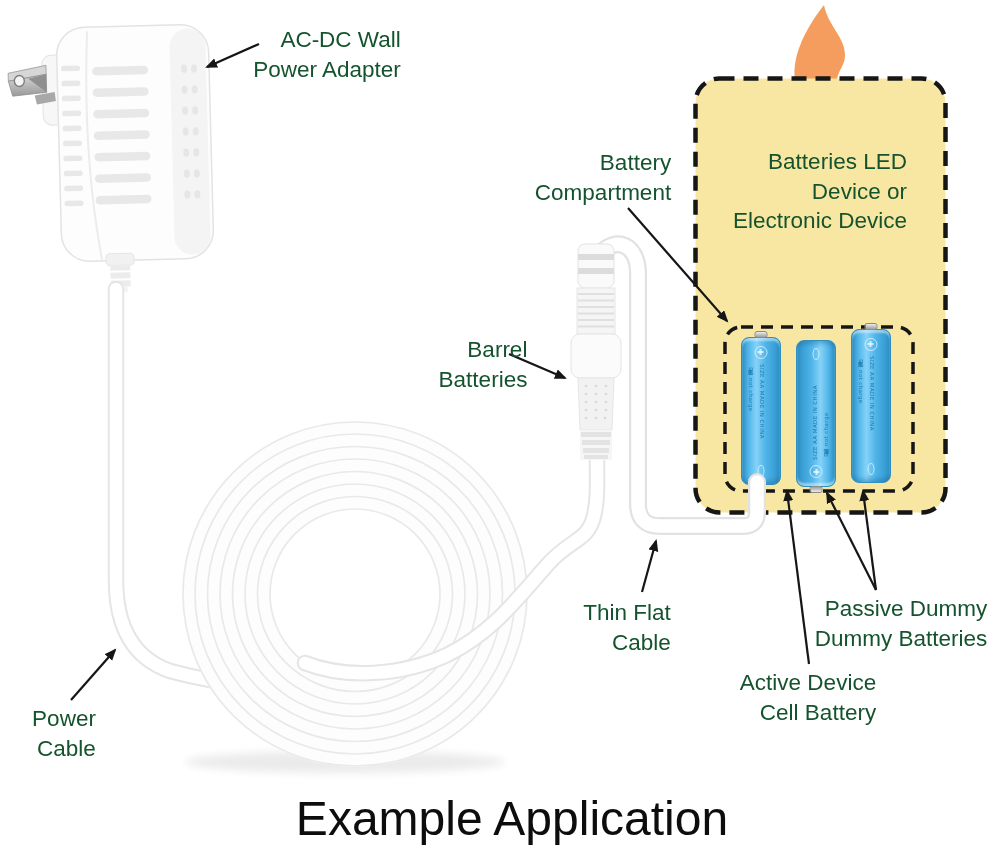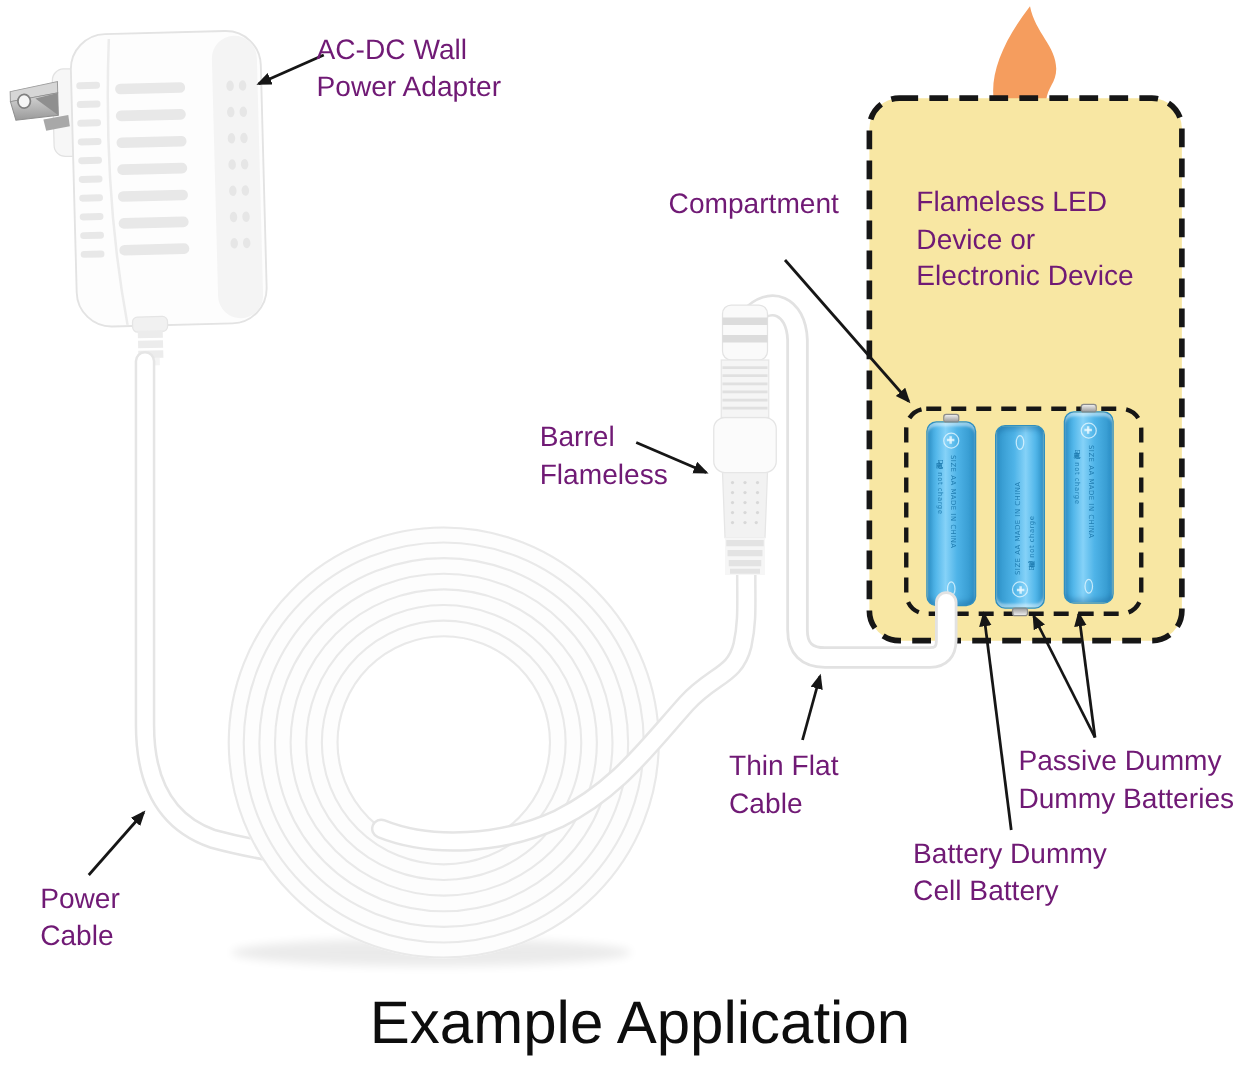--- a/index.html
+++ b/index.html
@@ -5,22 +5,22 @@
   html,body { margin:0; padding:0; background:#ffffff; }
   .canvas {
     position:relative; width:1000px; height:857px; background:#ffffff;
     overflow:hidden; font-family:"Liberation Sans", sans-serif;
   }
   svg.layer { position:absolute; left:0; top:0; }
   #bg-svg { z-index:1; }
   #fg-svg { z-index:3; }
 
   .lbl {
-    position:absolute; transform:translateX(-50%); text-align:left;
-    font-size:22.5px; line-height:29.5px; color:#701a75; white-space:nowrap; z-index:6;
+    position:absolute; transform:translateX(-50%); text-align:right;
+    font-size:22.5px; line-height:29.5px; color:#14532d; white-space:nowrap; z-index:6;
   }
   .title {
     position:absolute; transform:translateX(-50%); font-weight:normal;
     font-size:48px; color:#0d0d0d; white-space:nowrap; z-index:6; letter-spacing:0px;
   }
 
   .battery {
     position:absolute; z-index:2; border-radius:8px;
     background:linear-gradient(90deg,#2e93c9 0%,#53b7ea 18%,#85d2f8 38%,#4fb4e8 62%,#2e93c9 100%);
     box-shadow: inset 0 3px 2px rgba(255,255,255,.45), inset 0 -3px 4px rgba(20,90,140,.35);
@@ -252,46 +252,47 @@
       <line x1="71" y1="700" x2="115" y2="650" marker-end="url(#arrowhead)"></line>
     </g>
   </svg>
 
   <div class="lbl" style="left:327px; top:25px;">
     <div>AC-DC Wall</div>
     <div>Power Adapter</div>
   </div>
 
   <div class="lbl" style="left:603px; top:148px;">
+    <div>Battery</div>
     <div>Compartment</div>
   </div>
 
   <div class="lbl" style="left:483px; top:335px;">
     <div>Barrel</div>
-    <div>Flameless</div>
+    <div>Batteries</div>
   </div>
 
   <div class="lbl" style="left:820px; top:147px;">
-    <div>Flameless LED</div>
+    <div>Batteries LED</div>
     <div>Device or</div>
     <div>Electronic Device</div>
   </div>
 
   <div class="lbl" style="left:627px; top:598px;">
     <div>Thin Flat</div>
     <div>Cable</div>
   </div>
 
   <div class="lbl" style="left:901px; top:594px;">
     <div>Passive Dummy</div>
     <div>Dummy Batteries</div>
   </div>
 
   <div class="lbl" style="left:808px; top:668px;">
-    <div>Battery Dummy</div>
+    <div>Active Device</div>
     <div>Cell Battery</div>
   </div>
 
   <div class="lbl" style="left:64px; top:704px;">
     <div>Power</div>
     <div>Cable</div>
   </div>
 
   <div class="title" style="left:512px; top:791px;">Example Application</div>
 

